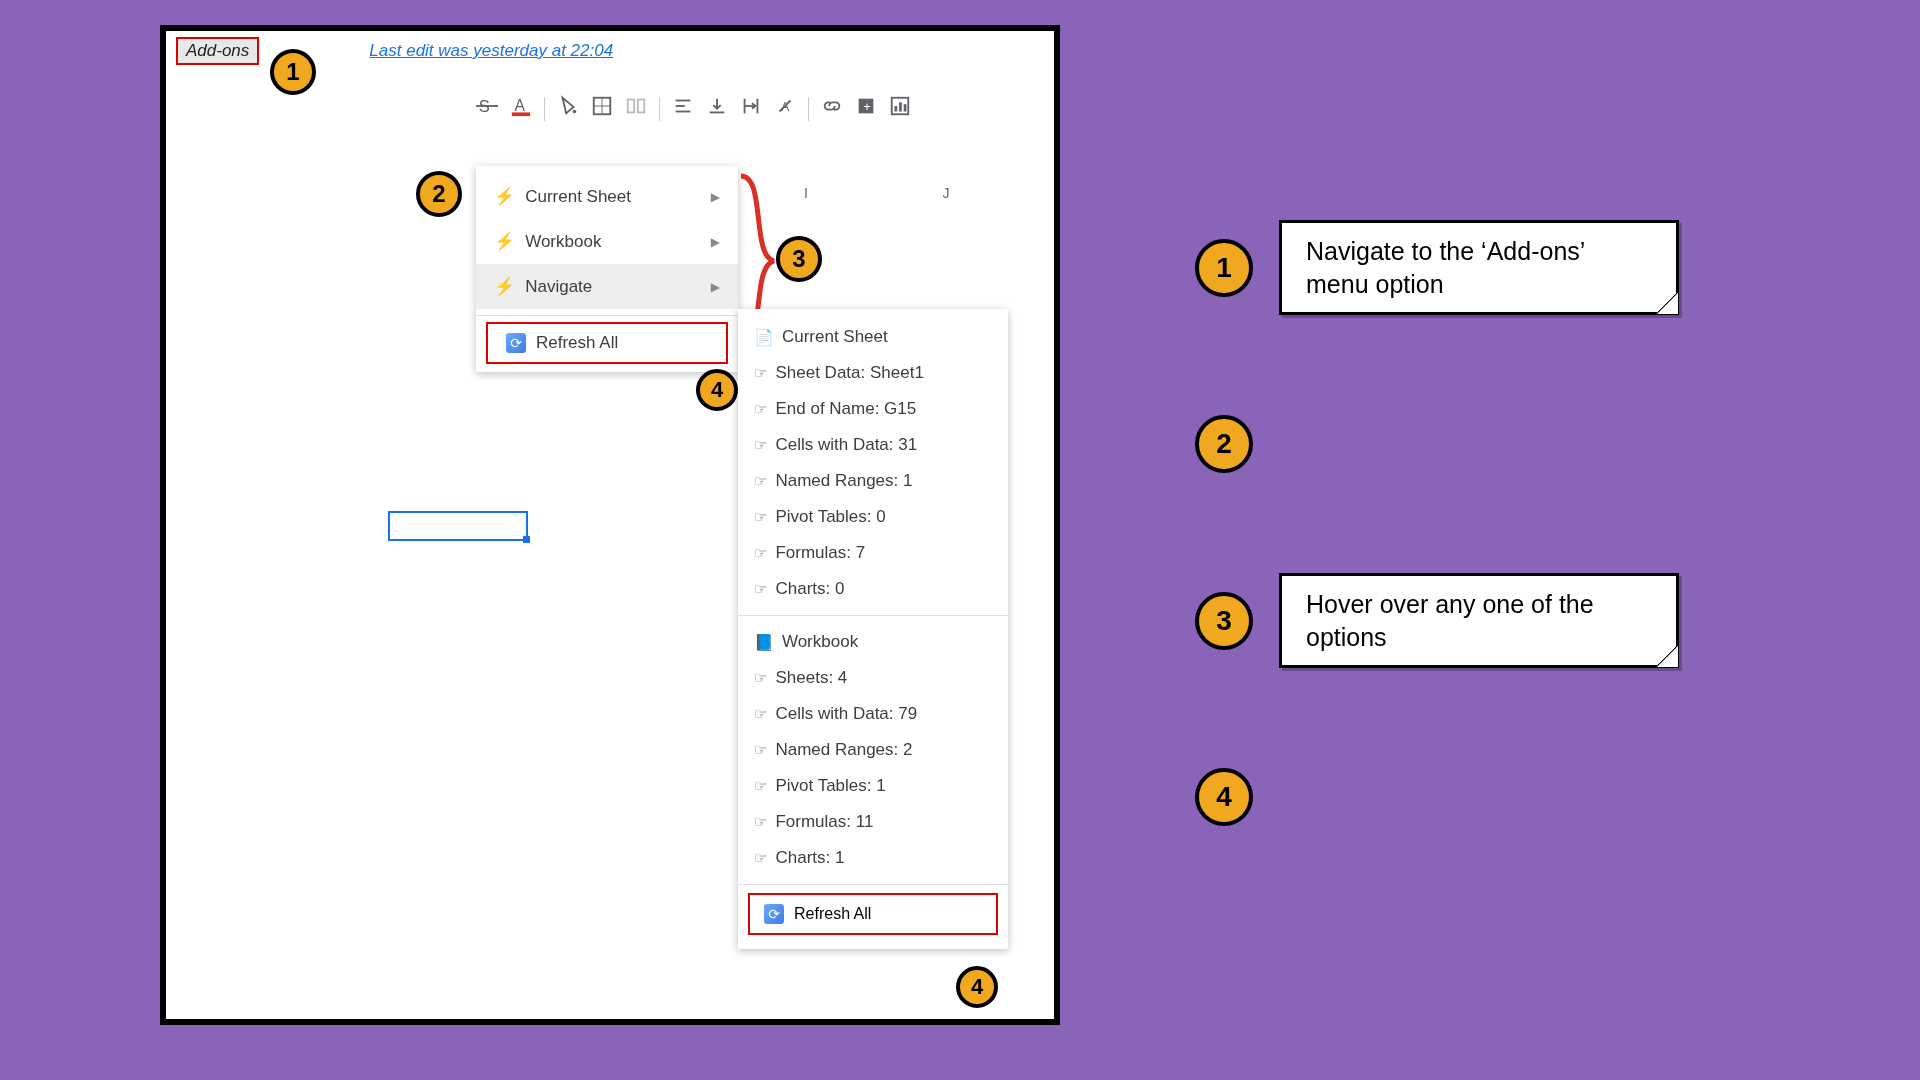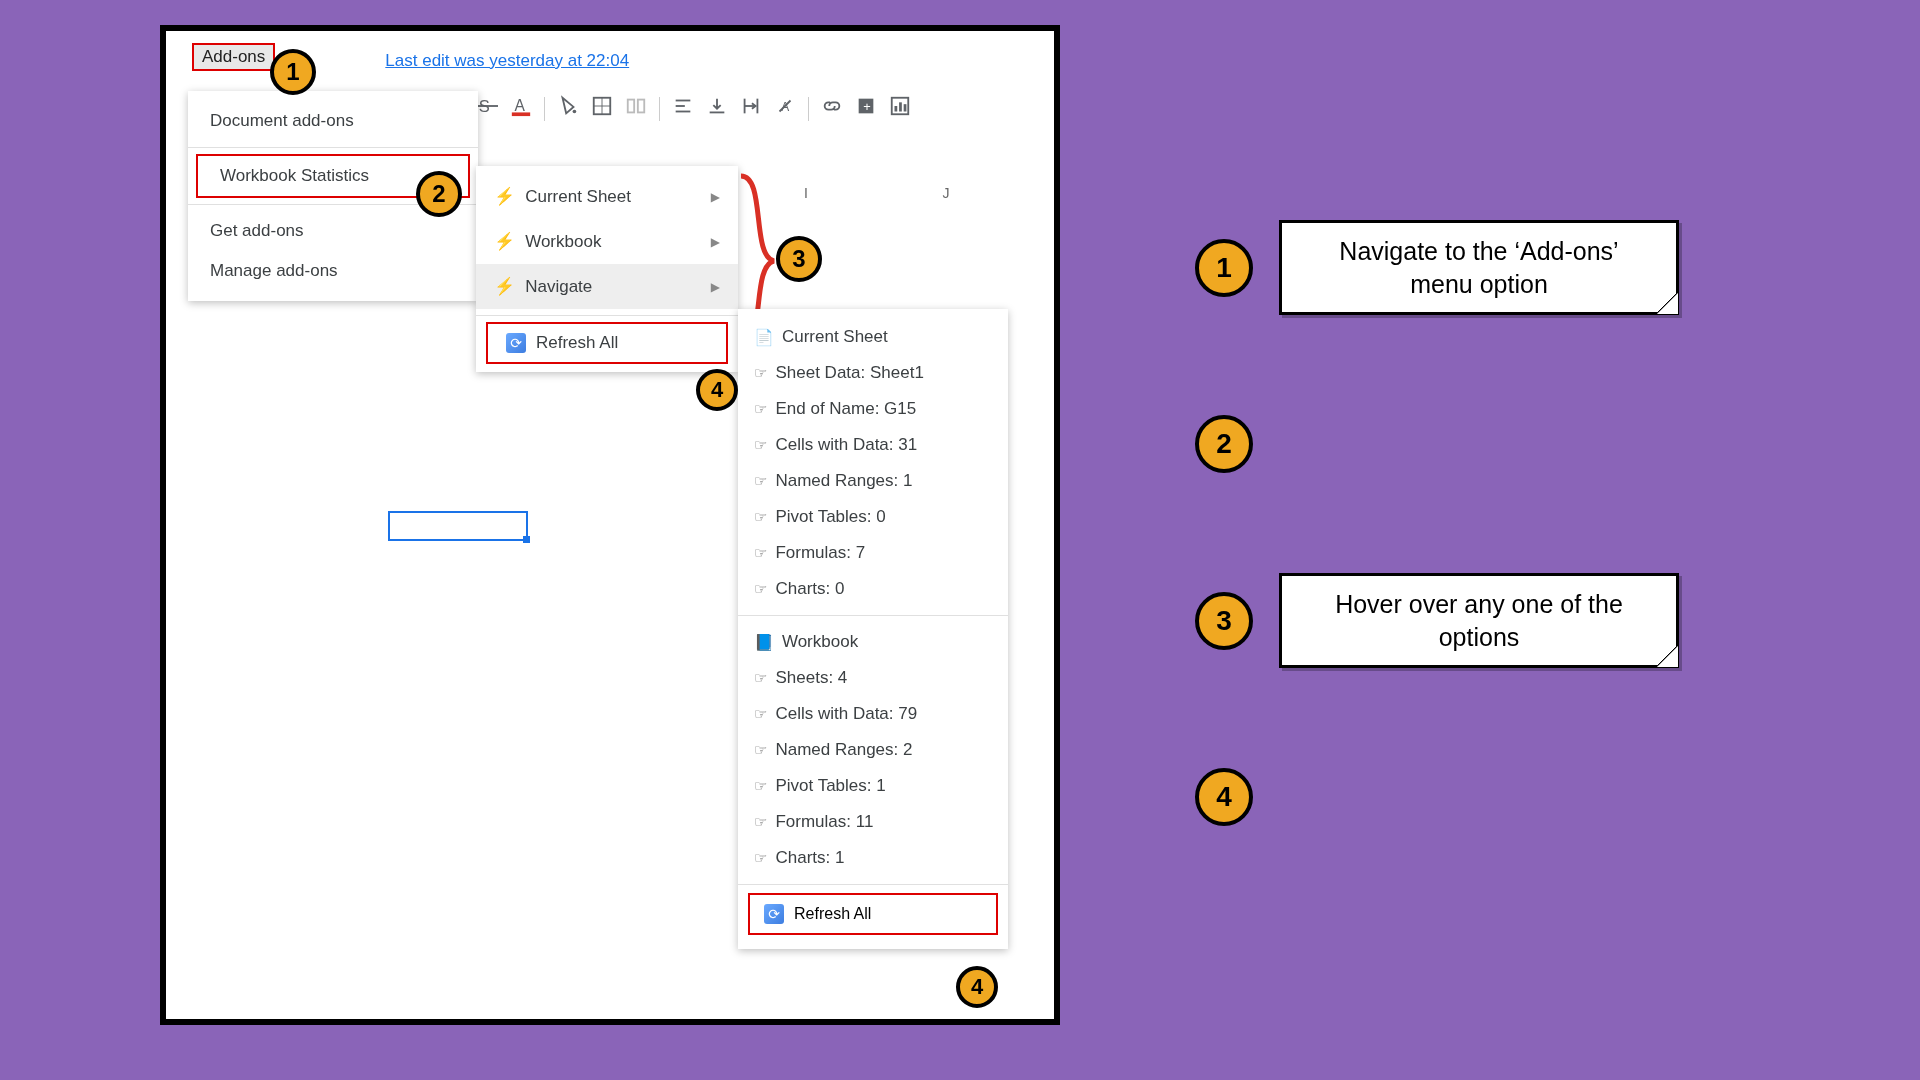--- a/index.html
+++ b/index.html
@@ -16,25 +16,26 @@
     left: 160px;
     top: 25px;
     width: 900px;
     height: 1000px;
     background: #fff;
     border: 6px solid #000;
   }
   .top-bar {
     position: relative;
     height: 40px;
-    padding-left: 26px;
+    padding-left: 10px;
     display: flex;
-    align-items: flex-end;
+    align-items: center;
     font-size: 17px;
     color: #444;
+    font-style: italic;
   }
   .addons-menu-btn {
     background: #e8e8e8;
     border: 2px solid #d00;
     padding: 2px 8px;
     color: #222;
   }
   .edit-link {
     margin-left: 110px;
     color: #1a73e8;
@@ -180,21 +181,20 @@
     border-radius:50%;
     display:flex; align-items:center; justify-content:center;
     font-size:28px; font-weight:bold;
     flex-shrink:0;
   }
   .note-card {
     background:#fff;
     border:3px solid #000;
     padding:12px 24px;
     font-size:25px;
-    text-align:center;
     line-height:1.3;
     position:relative;
     box-shadow: 3px 3px 0 rgba(0,0,0,0.25);
     min-width:280px; max-width:400px;
   }
   .note-card::after {
     content:'';
     position:absolute;
     right:-2px; bottom:-2px;
     width:22px; height:22px;
@@ -271,28 +271,20 @@
         </svg></span>
   </div>
 
   <div class="col-headers">
     <span>I</span>
     <span>J</span>
   </div>
 
   <div class="selected-cell"></div>
 
-  <div class="dropdown1">
-    <div class="item">Document add-ons</div>
-    <div class="divider"></div>
-    <div class="item wb-stats">Workbook Statistics</div>
-    <div class="divider"></div>
-    <div class="item">Get add-ons</div>
-    <div class="item">Manage add-ons</div>
-  </div>
 
   <div class="dropdown2">
     <div class="item">
       <span class="bolt">⚡</span>
       <span>Current Sheet</span>
       <span class="arrow">▶</span>
     </div>
     <div class="item">
       <span class="bolt">⚡</span>
       <span>Workbook</span>

